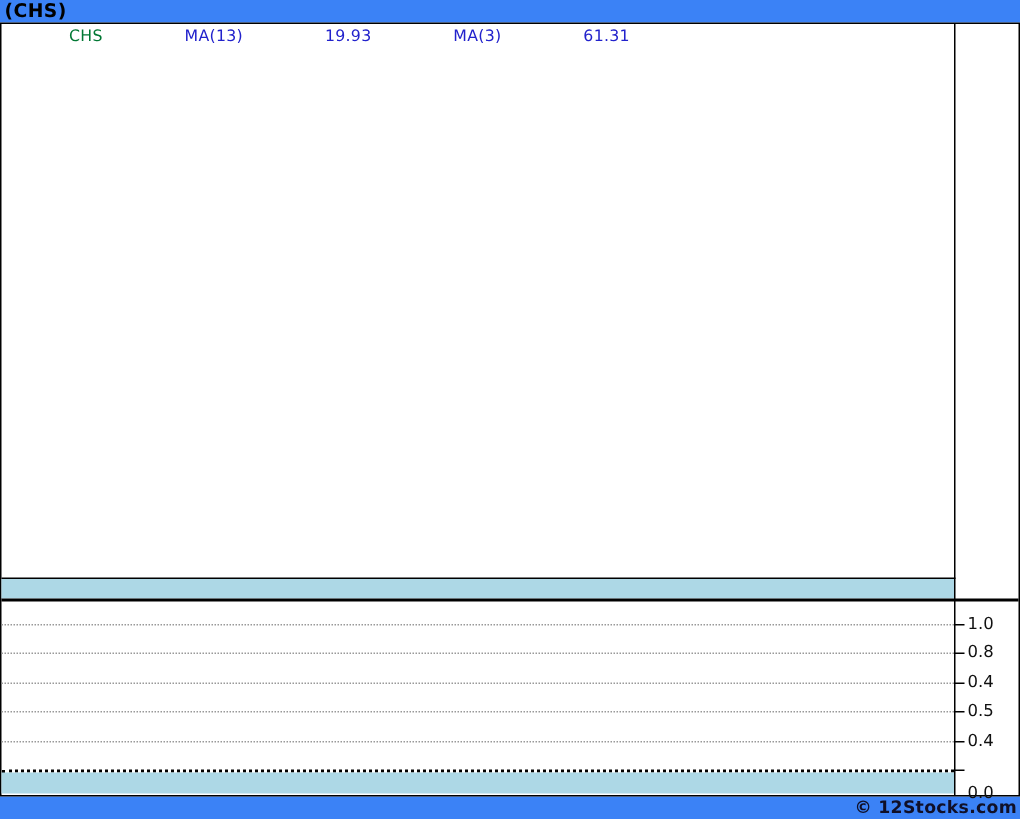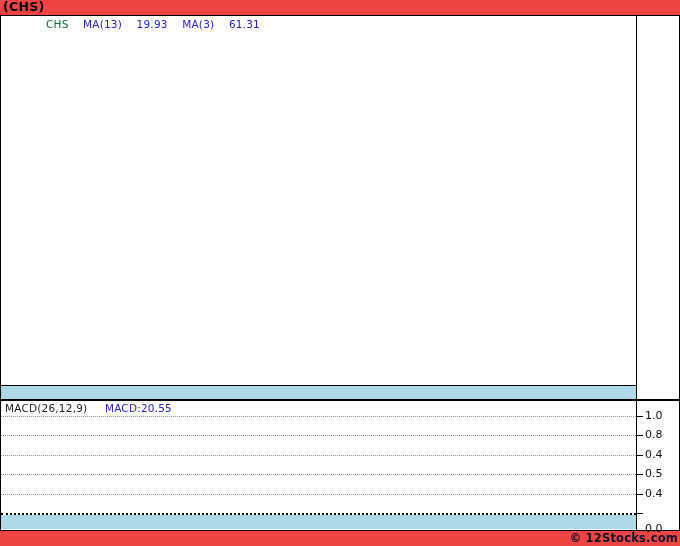--- a/index.html
+++ b/index.html
@@ -3,21 +3,21 @@
 <meta charset="utf-8">
 <style>
   html,body{margin:0;padding:0;}
   body{
     font-family:"DejaVu Sans", sans-serif;
     background:#e9e9e9;
   }
   .page{
     position:relative;
     width:680px;height:546px;
-    background:#ef4444;
+    background:#3b82f6;
     overflow:hidden;
   }
   .page-title{
     position:absolute;left:3px;top:-1px;
     font-size:12.5px;font-weight:bold;color:#000;
     letter-spacing:0.3px;
   }
   .chart-box{
     position:absolute;left:0;top:15px;
     width:680px;height:516px;
@@ -30,21 +30,21 @@
     position:absolute;left:635px;top:0;bottom:0;width:1px;
     background:#000;
   }
   
   .legend{
     position:absolute;left:5px;top:2px;
     font-size:10.5px;letter-spacing:0.2px;white-space:nowrap;
   }
   .legend span{margin-right:11px;}
   .txt-green{color:#007733;margin-left:40px;}
-  .txt-blue{color:#2222cc;}
+  .txt-blue{color:#2222cc;margin-left:40px;}
   .txt-dark{color:#222222;}
   .price-bottom-line{
     position:absolute;left:0;top:369px;width:636px;height:1px;background:#000;
   }
   .band{
     position:absolute;left:0;width:635px;height:13px;
     background:#ADD8E6;
   }
   .band-top{top:370px;}
   .band-bottom{top:499px;height:14px;}
@@ -95,24 +95,20 @@
         <span class="txt-blue">MA(13)</span>
         <span class="txt-blue">19.93</span>
         <span class="txt-blue">MA(3)</span>
         <span class="txt-blue">61.31</span>
       </div>
 
       <div class="price-bottom-line"></div>
       <div class="band band-top"></div>
       <div class="panel-separator"></div>
 
-      <div class="macd-label">
-        <span class="txt-dark gap">MACD(26,12,9)</span>
-        <span class="txt-blue">MACD:20.55</span>
-      </div>
 
       <div class="gridline g1"></div>
       <div class="gridline g2"></div>
       <div class="gridline g3"></div>
       <div class="gridline g4"></div>
       <div class="gridline g5"></div>
       <div class="gridline zero g0"></div>
 
       <div class="band band-bottom"></div>
 

